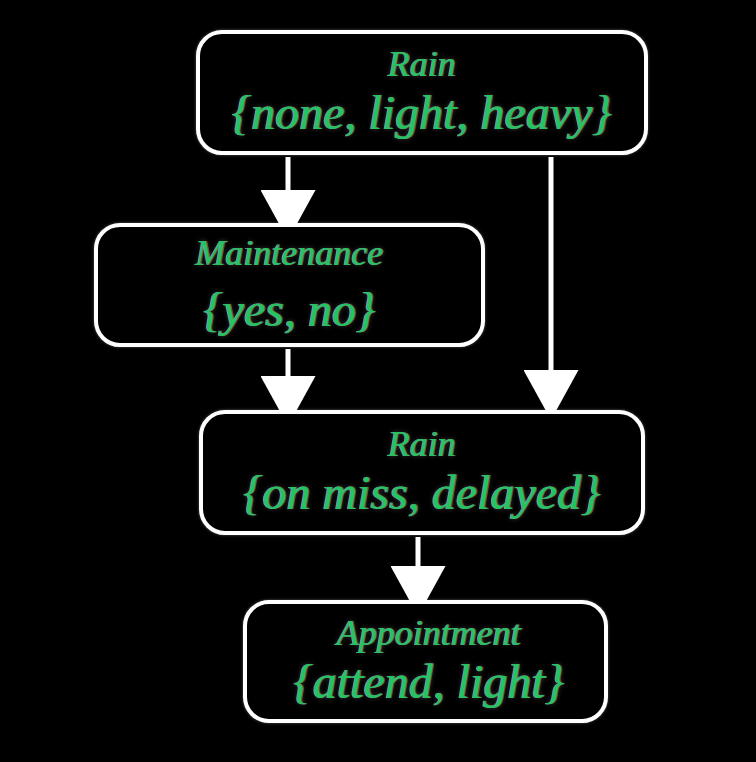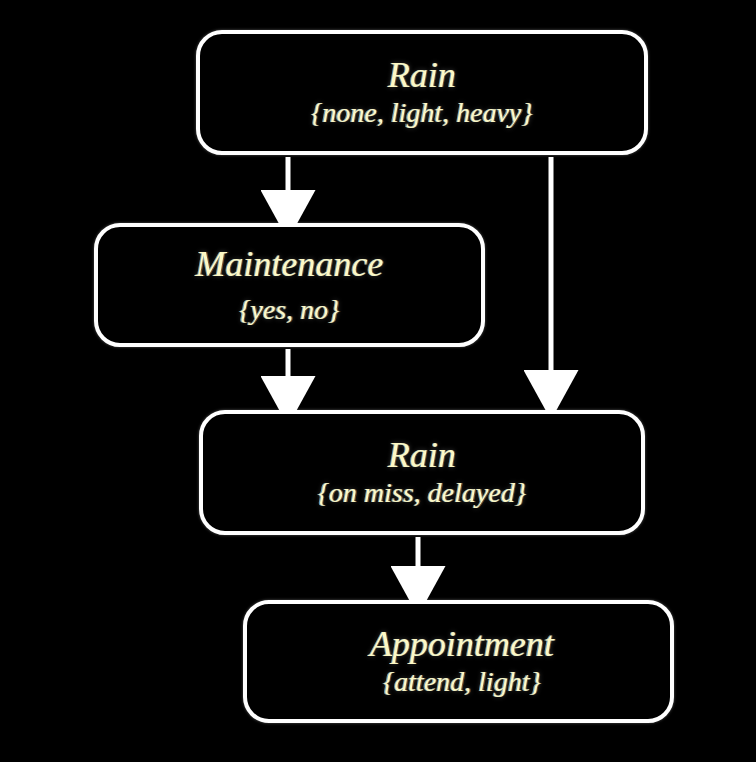--- a/index.html
+++ b/index.html
@@ -37,42 +37,42 @@
     align-items: center;
     justify-content: center;
     text-align: center;
     z-index: 2;
     box-shadow: 0 0 3px rgba(255,255,255,0.35);
   }
   .node-name,
   .node-states {
     display: block;
     font-style: italic;
-    color: #fef9c3;
+    color: #22c55e;
     white-space: nowrap;
     text-shadow:
       -1.1px 0 0 rgba(120,190,230,0.80),
        1.1px 0 0 rgba(255,150,60,0.45),
        0 0 5px rgba(255,255,255,0.28);
   }
   .node-name {
     font-size: 36px;
     line-height: 1.08;
   }
   .node-states {
-    font-size: 28px;
+    font-size: 48px;
     line-height: 1.12;
     margin-top: 2px;
   }
 
   
   #node-rain        { left: 196px; top: 30px;  width: 452px; height: 125px; }
   #node-maintenance { left: 94px;  top: 223px; width: 391px; height: 124px; gap: 8px; }
   #node-train       { left: 199px; top: 410px; width: 446px; height: 125px; }
-  #node-appointment { left: 243px; top: 600px; width: 431px; height: 123px; padding-left: 7px; }
+  #node-appointment { left: 243px; top: 600px; width: 365px; height: 123px; padding-left: 7px; }
 </style>
 </head>
 <body>
 
 <div id="diagram-root">
 
   <svg id="edge-layer" viewBox="0 0 756 762" width="756" height="762" xmlns="http://www.w3.org/2000/svg">
     <defs>
       <marker id="arrowhead" markerWidth="10" markerHeight="11" refX="1.2" refY="5.5" orient="auto" markerUnits="strokeWidth">
         <path d="M 0 0 L 10 5.5 L 0 11 Z" fill="#ffffff"></path>

